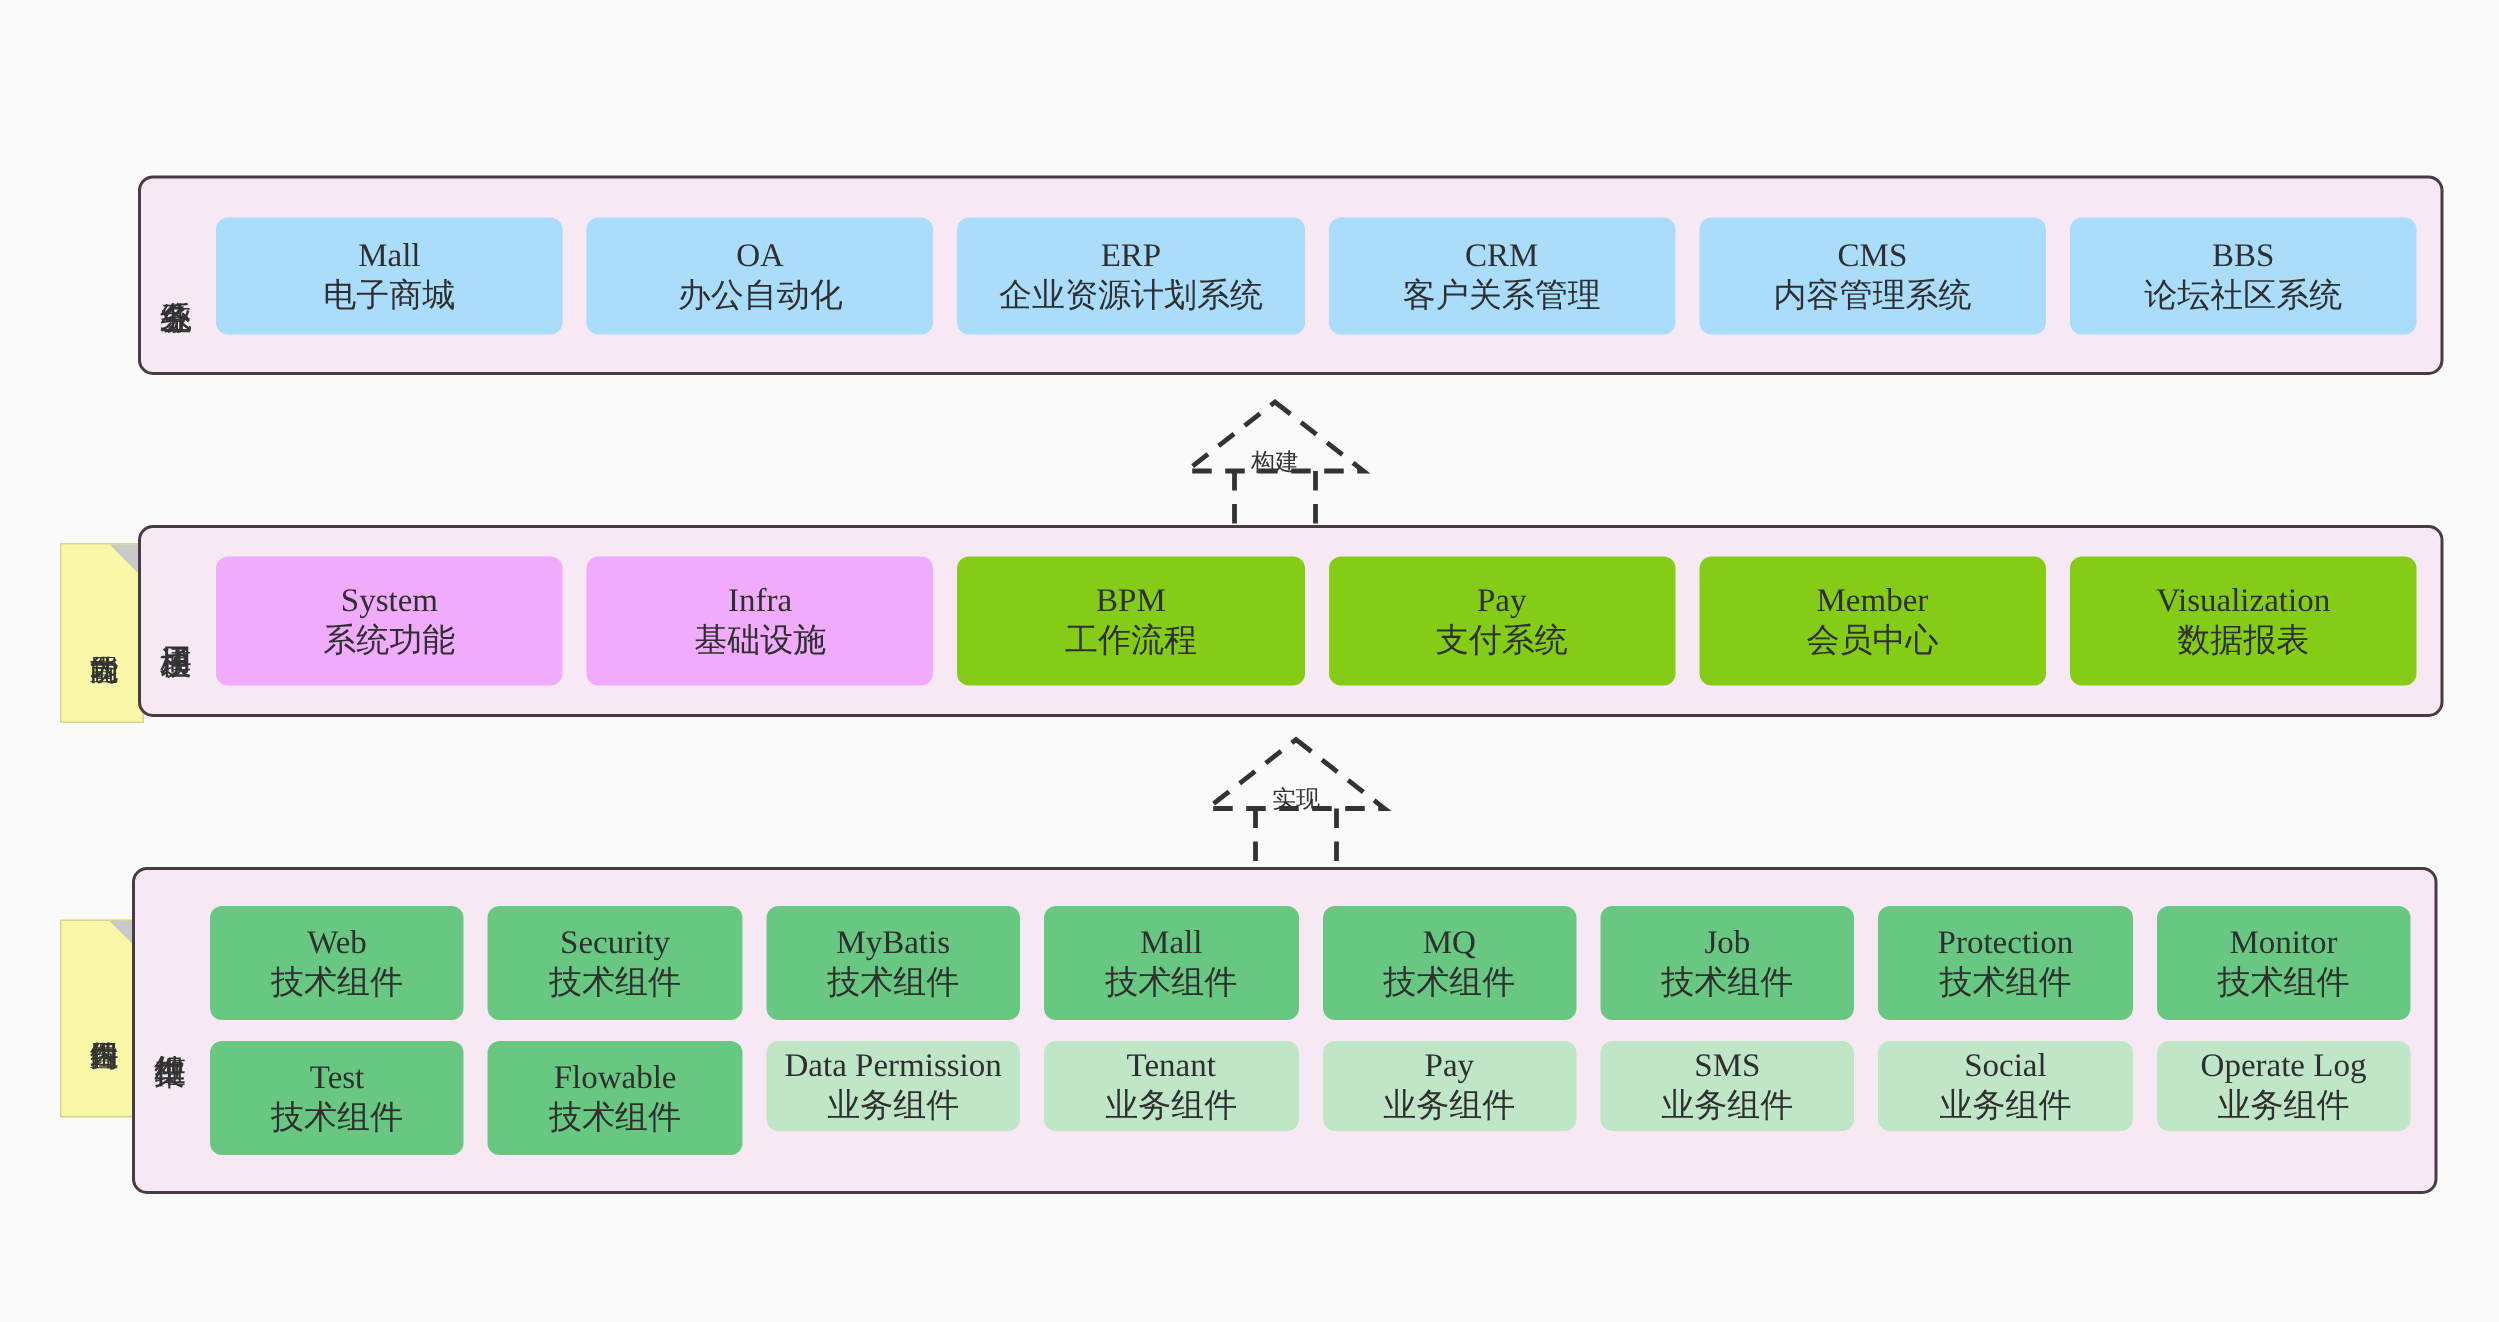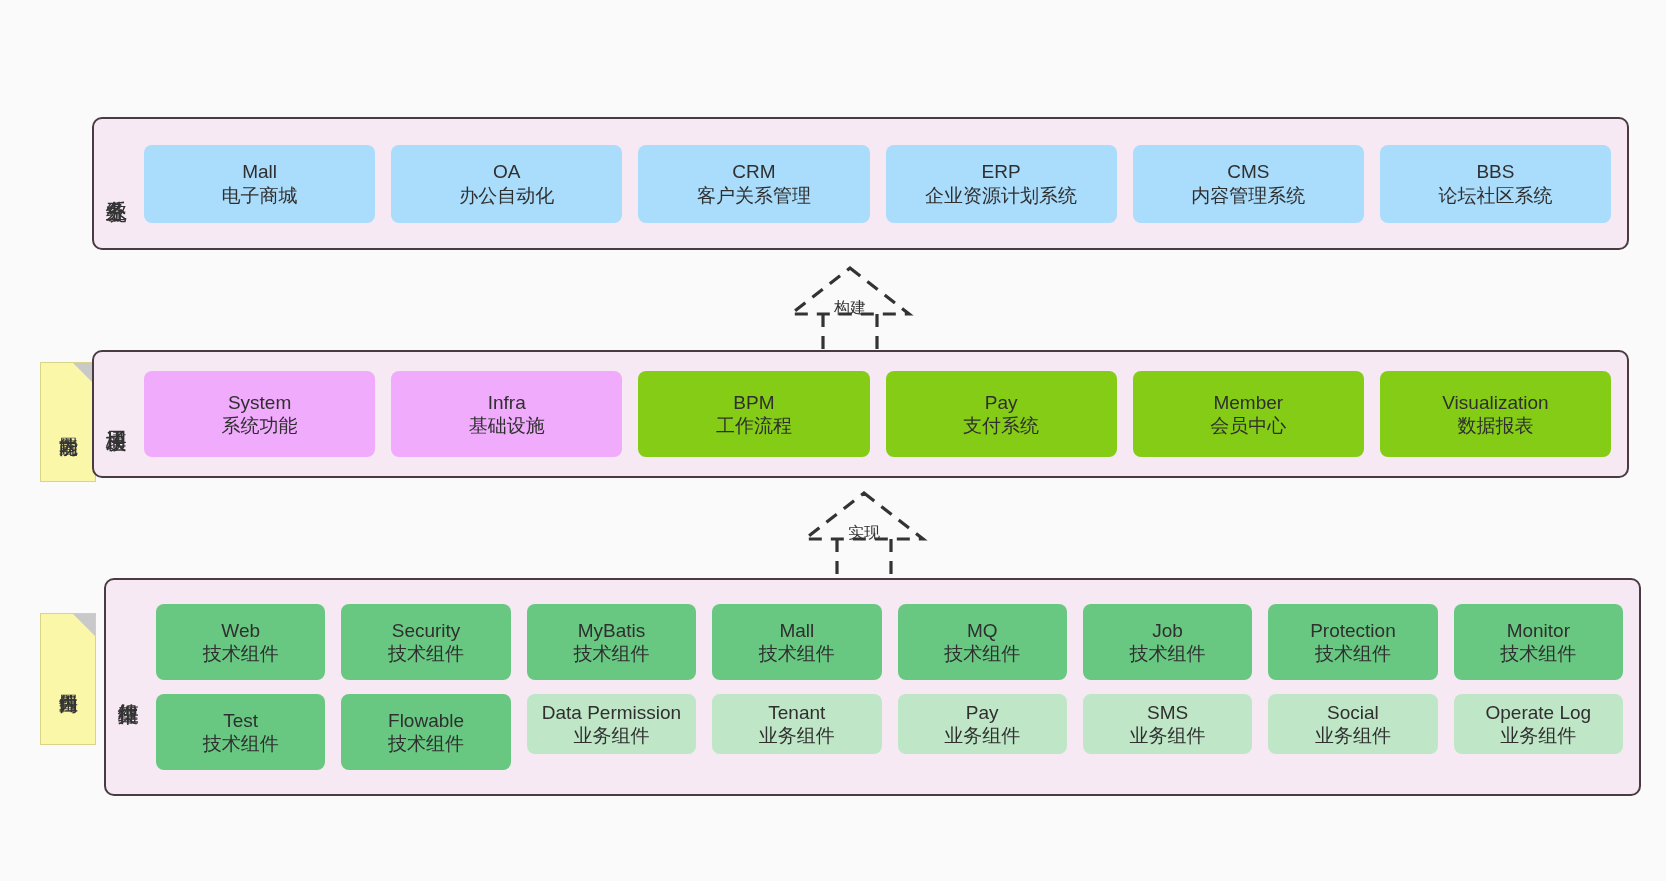--- a/index.html
+++ b/index.html
@@ -74,25 +74,26 @@
   
   .node {
     flex: 1 1 0;
     box-sizing: border-box;
     border-radius: 8px;
     display: flex;
     flex-direction: column;
     align-items: center;
     justify-content: center;
     text-align: center;
-    font-size: 19px;
+    font-size: 22px;
     line-height: 1.22;
     color: #2f2f2f;
     padding: 4px 6px;
     user-select: none;
+    font-family: Liberation Serif, serif;
   }
   .node .en { display: block; }
   .node .cn { display: block; }
 
   .node.blue   { background: #aadcfb; height: 78px; }
   .node.red    { background: #f0abfc; height: 86px; }
   .node.pink   { background: #84cc16; height: 86px; }
   .node.green  { background: #68c882; height: 76px; }
   .node.lgreen { background: #bfe6c6; height: 60px; }
 
@@ -152,26 +153,26 @@
     <div class="layer-body" id="business-body">
         <div class="node blue">
           <span class="en">Mall</span>
           <span class="cn">电子商城</span>
         </div>
         <div class="node blue">
           <span class="en">OA</span>
           <span class="cn">办公自动化</span>
         </div>
         <div class="node blue">
+          <span class="en">ERP</span>
+          <span class="cn">企业资源计划系统</span>
+        </div>
+        <div class="node blue">
           <span class="en">CRM</span>
           <span class="cn">客户关系管理</span>
-        </div>
-        <div class="node blue">
-          <span class="en">ERP</span>
-          <span class="cn">企业资源计划系统</span>
         </div>
         <div class="node blue">
           <span class="en">CMS</span>
           <span class="cn">内容管理系统</span>
         </div>
         <div class="node blue">
           <span class="en">BBS</span>
           <span class="cn">论坛社区系统</span>
         </div>
       </div>
@@ -226,21 +227,21 @@
       <path d="M 58 52 L 58 95 M 112 52 L 112 95 M 58 95 L 112 95" fill="none" stroke="#333333" stroke-width="3.2" stroke-dasharray="13 9"></path>
     </svg>
     <div class="arrow-label">实现</div>
   </div>
 
   <div class="note" id="note-framework" style="left:40px; top:613px; height:132px;">
     <span class="fold"></span>
     <span>内置组件</span>
   </div>
 
-  <div class="layer" id="layer-framework" style="left:104px; top:578px; width:1537px; height:218px;">
+  <div class="layer" id="layer-framework" style="left:88px; top:578px; width:1537px; height:218px;">
     <div class="layer-title">框架组件</div>
     <div class="layer-body two-rows">
       <div class="row" id="framework-row1">
           <div class="node green">
             <span class="en">Web</span>
             <span class="cn">技术组件</span>
           </div>
           <div class="node green">
             <span class="en">Security</span>
             <span class="cn">技术组件</span>

